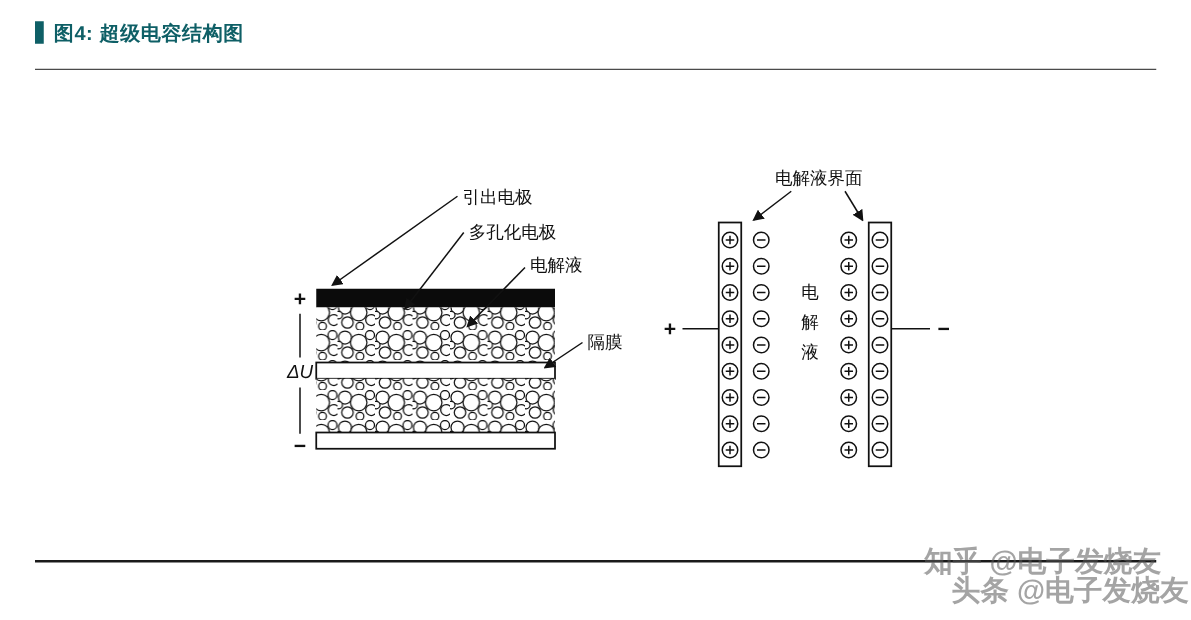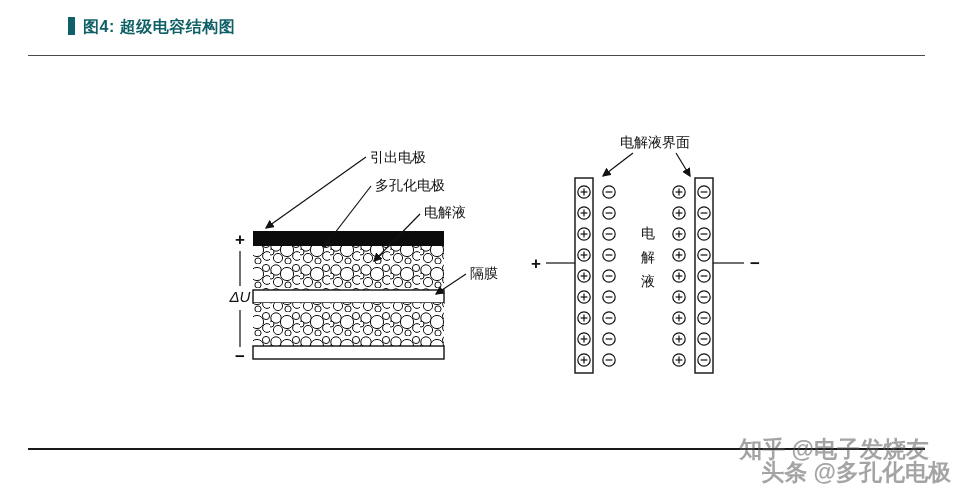--- a/index.html
+++ b/index.html
@@ -5,21 +5,21 @@
   * { margin: 0; padding: 0; box-sizing: border-box; }
   html, body { background: #ffffff; }
   body {
     width: 953px; height: 496px;
     font-family: "Liberation Sans", "DejaVu Sans", sans-serif;
     overflow: hidden;
   }
   .page { position: relative; width: 953px; height: 496px; background: #ffffff; overflow: hidden; }
 
   
-  .title-row { position: absolute; left: 28px; top: 17px; display: flex; align-items: flex-start; gap: 8px; margin-left: 40px; }
+  .title-row { position: absolute; left: 28px; top: 17px; display: flex; align-items: flex-start; gap: 8px; }
   .accent-bar { width: 7px; height: 18px; background: #0e5f66; }
   .fig-title { font-size: 16px; font-weight: bold; color: #0e5f66; letter-spacing: 0.5px; }
 
   .rule-top { position: absolute; left: 28px; top: 55px; width: 897px; height: 1px; background: #4a4a4a; }
   .rule-bottom { position: absolute; left: 28px; top: 448px; width: 897px; height: 2px; background: #1a1a1a; }
 
   
   .footer-source {
     position: absolute; left: 37px; top: 461px;
     font-size: 15px; font-weight: bold; color: #111111; letter-spacing: 0.5px;
@@ -277,15 +277,15 @@
 
   <div class="title-row">
     <div class="accent-bar"></div>
     <div class="fig-title">图4:  超级电容结构图</div>
   </div>
   <div class="rule-top"></div>
 
   <div class="rule-bottom"></div>
 
   <div class="wm wm-1">知乎 @电子发烧友</div>
-  <div class="wm wm-2">头条 @多孔化电极</div>
+  <div class="wm wm-2">头条 @电子发烧友</div>
 
 </div>
 
 </body></html>

